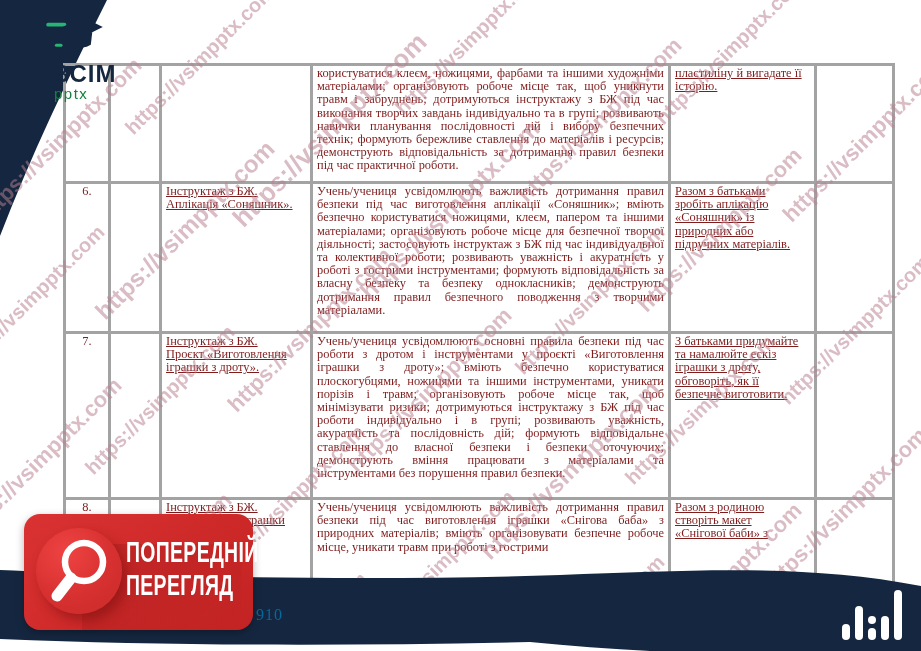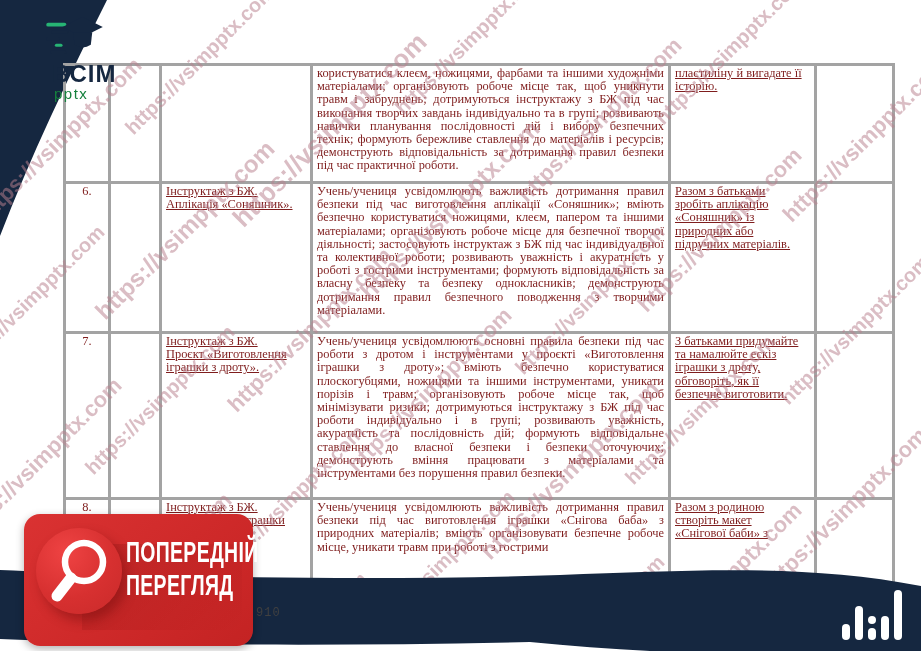--- a/index.html
+++ b/index.html
@@ -37,27 +37,27 @@
     font-family:"Liberation Sans", sans-serif; font-weight:600;
     color:rgba(185,128,142,0.52);
     transform:translate(-50%,-50%) rotate(-45deg);
   }
 
   
   .band-svg { position:absolute; left:0; top:536px; z-index:4; }
 
   .page-number {
     position:absolute; left:256px; top:606px; z-index:4;
-    font-family:Liberation Mono, monospace; font-size:12px;
-    color:#404040; letter-spacing:1px;
+    font-family:Liberation Serif, serif; font-size:16px;
+    color:#0369a1; letter-spacing:1px;
   }
 
   
   .badge {
-    position:absolute; left:24px; top:514px; width:229px; height:132px; z-index:5;
+    position:absolute; left:24px; top:514px; width:229px; height:116px; z-index:5;
     border-radius:16px;
     background:linear-gradient(140deg, #da3232 0%, #cb2727 70%, #c32323 100%);
     box-shadow:0 3px 8px rgba(0,0,0,0.30);
   }
   .badge-shadow {
     position:absolute; left:58px; top:30px; width:160px; height:86px;
     background:linear-gradient(135deg, rgba(90,0,0,0.18), rgba(90,0,0,0));
     border-bottom-right-radius:16px;
   }
   .badge-circle {

